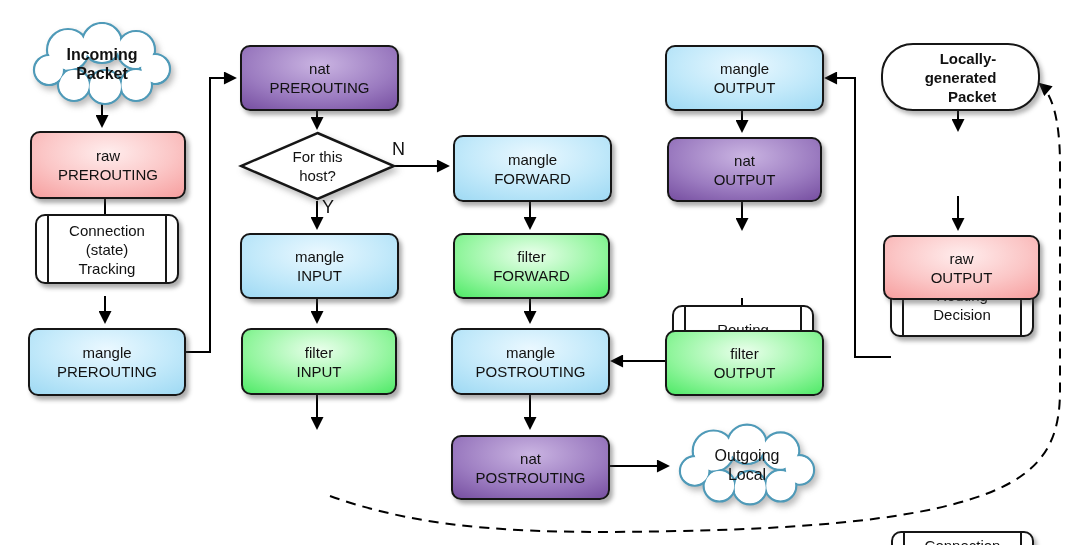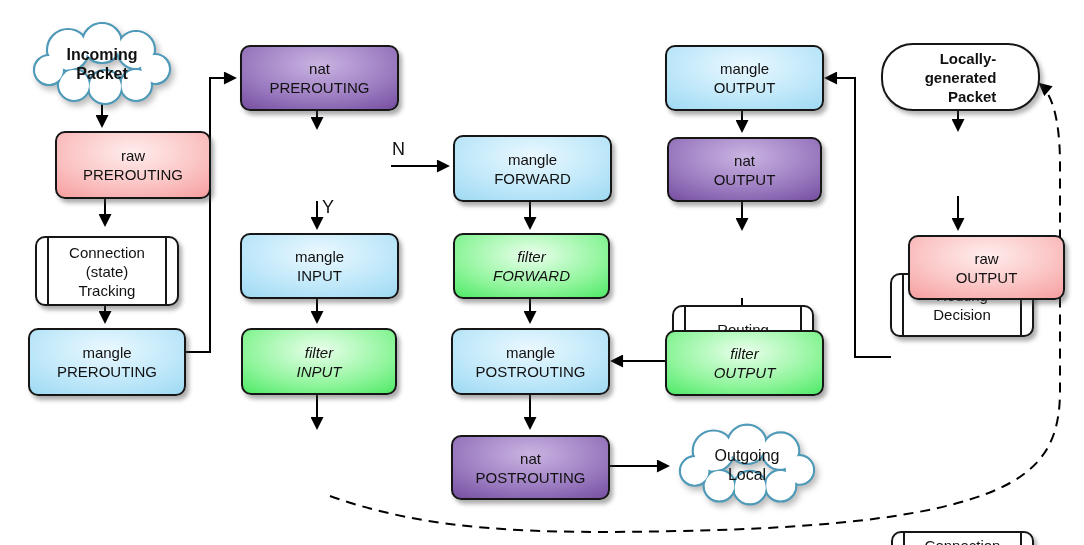--- a/index.html
+++ b/index.html
@@ -17,24 +17,24 @@
   .node{position:absolute;z-index:2;display:flex;align-items:center;justify-content:center;text-align:center;}
   .lbl{
     white-space:pre-line;
     font-size:15px;line-height:19px;color:#111;
     position:relative;z-index:3;
   }
   .box{
     border:2px solid #161616;border-radius:10px;
     box-shadow:3px 4px 4px rgba(70,70,70,0.45);
   }
-  .pink  {background:radial-gradient(ellipse 95% 110% at 50% 30%, #ffeded 0%, #fbc6c6 45%, #f48c8c 100%);margin-left:25px;}
+  .pink  {background:radial-gradient(ellipse 95% 110% at 50% 30%, #ffeded 0%, #fbc6c6 45%, #f48c8c 100%);}
   .blue  {background:radial-gradient(ellipse 95% 110% at 50% 30%, #eaf8ff 0%, #c2e9fa 45%, #8ed2f0 100%);}
   .purple{background:radial-gradient(ellipse 95% 110% at 50% 28%, #cab4e2 0%, #9b7bc0 50%, #653a92 100%);}
-  .green {background:radial-gradient(ellipse 95% 110% at 50% 32%, #eaffec 0%, #90f59c 50%, #27e247 100%);font-style:italic;}
+  .green {background:radial-gradient(ellipse 95% 110% at 50% 32%, #eaffec 0%, #90f59c 50%, #27e247 100%);}
   .white-box{background:#ffffff;}
 
   .predef{position:relative;}
   .predef::before,.predef::after{
     content:"";position:absolute;top:0;bottom:0;width:0;
     border-left:2px solid #161616;
   }
   .predef::before{left:10px;}
   .predef::after{right:10px;}
 
@@ -139,33 +139,40 @@
       </g>
     </svg>
     <span class="lbl">Outgoing
 Local</span>
   </div>
 
   <div class="node box pink" style="left:30px;top:131px;width:152px;height:64px">
     <span class="lbl">raw
 PREROUTING</span>
   </div>
-  <div class="node box white-box predef" style="left:35px;top:236px;width:140px;height:66px">
+  <div class="node box white-box predef" style="left:35px;top:214px;width:140px;height:66px">
     <span class="lbl">Connection
 (state)
 Tracking</span>
   </div>
   <div class="node box blue" style="left:28px;top:328px;width:154px;height:64px">
     <span class="lbl">mangle
 PREROUTING</span>
   </div>
 
   <div class="node box purple" style="left:240px;top:45px;width:155px;height:62px">
     <span class="lbl">nat
 PREROUTING</span>
+  </div>
+  <div class="node" style="left:238px;top:131px;width:159px;height:70px">
+    <svg class="shape-svg" viewBox="0 0 159 70">
+      <polygon points="79.5,2 156,35 79.5,68 3,35" fill="#ffffff" stroke="#161616" stroke-width="2.5"></polygon>
+    </svg>
+    <span class="lbl">For this
+host?</span>
   </div>
   <div class="node box blue" style="left:240px;top:233px;width:155px;height:62px">
     <span class="lbl">mangle
 INPUT</span>
   </div>
   <div class="node box green" style="left:241px;top:328px;width:152px;height:63px">
     <span class="lbl">filter
 INPUT</span>
   </div>
 

